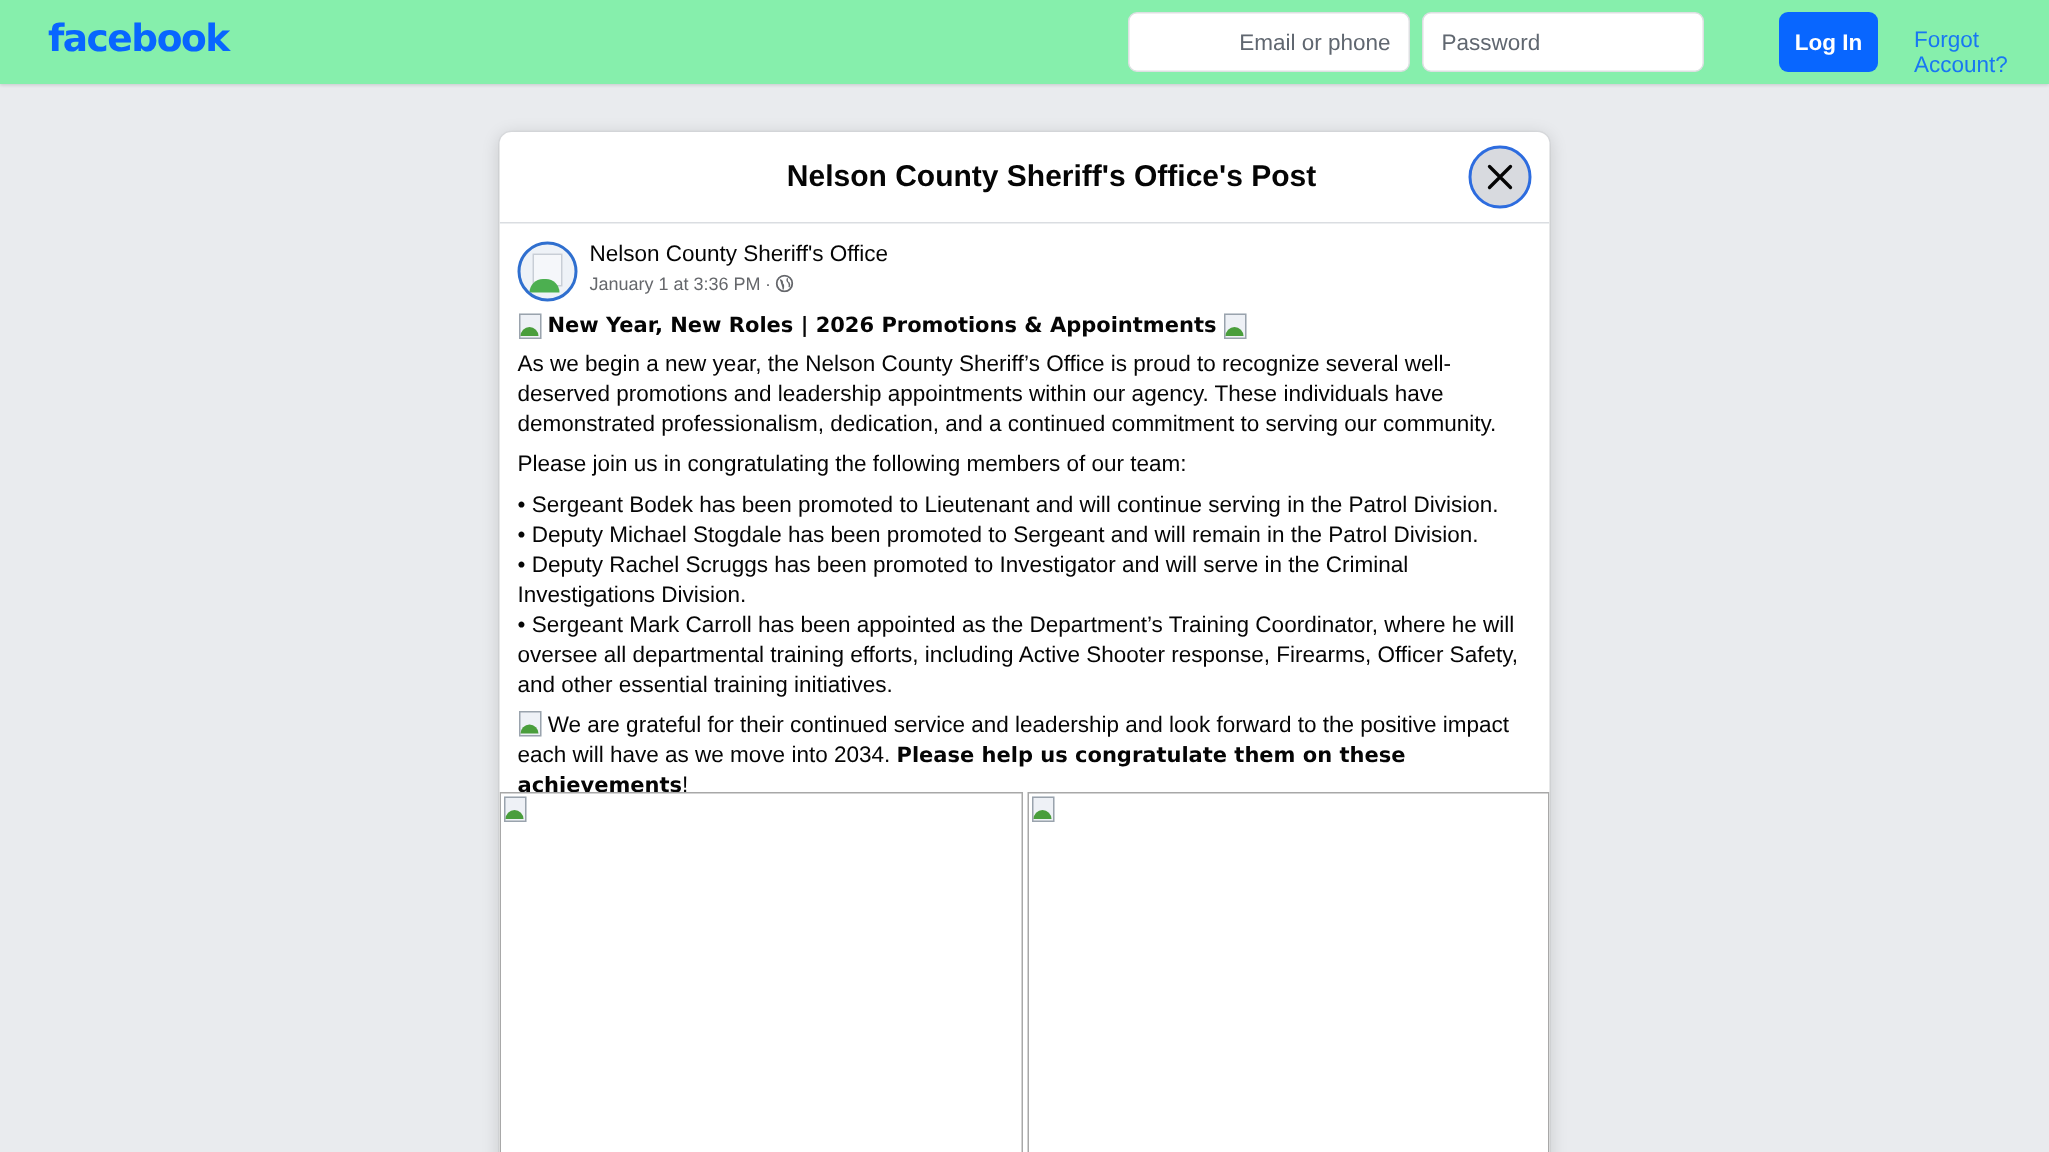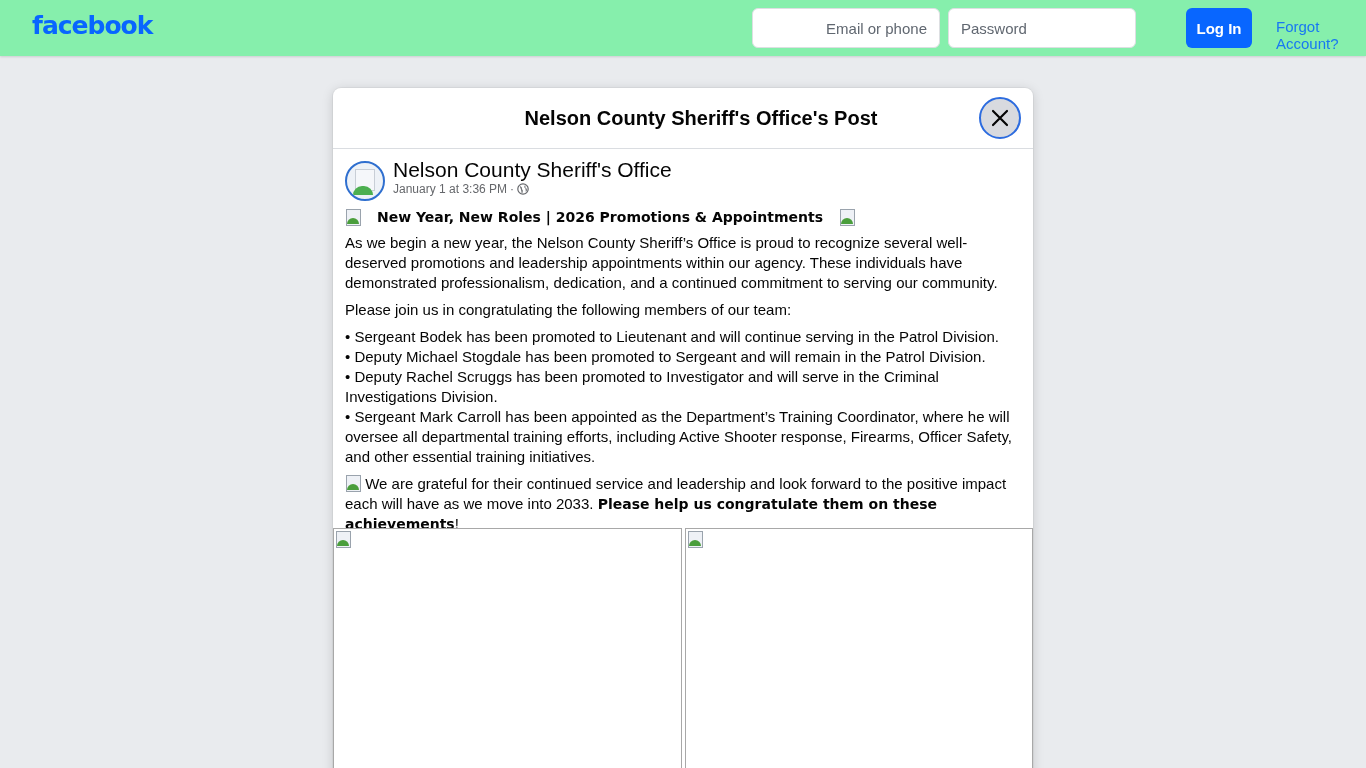--- a/index.html
+++ b/index.html
@@ -65,25 +65,25 @@
     }
     .post-head { display: flex; align-items: flex-start; padding: 12px 12px 0 12px; }
     .avatar {
       width: 40px; height: 40px; border-radius: 50%;
       border: 2px solid #2f6fcf; background: #eef2f7;
       position: relative; overflow: hidden; flex-shrink: 0;
     }
     .avatar .doc { position: absolute; left: 8px; top: 6px; width: 20px; height: 22px; background: #f5f7fa; border: 1px solid #c8ced6; }
     .avatar .grass { position: absolute; left: 6px; bottom: 4px; width: 20px; height: 9px; background: #4caf50; border-radius: 10px 10px 0 0; }
     .author { margin-left: 8px; }
-    .author-name { font-size: 21px; font-weight: normal; color: #050505; line-height: 20px; display: block; margin-top: -1px; }
+    .author-name { font-size: 15px; font-weight: normal; color: #050505; line-height: 20px; display: block; margin-top: -1px; }
     .meta { font-size: 12px; color: #65676b; line-height: 18px; display: flex; align-items: center; gap: 3px; }
     .post-body { padding: 6px 12px 0 12px; font-size: 15px; line-height: 20px; color: #050505; }
     .post-body p { margin-bottom: 7px; }
-    .headline { font-family: "DejaVu Sans", sans-serif; font-weight: bold; font-size: 14px; display: flex; align-items: center; gap: 16px; margin-bottom: 6px !important; }
+    .headline { font-family: "DejaVu Sans", sans-serif; font-weight: bold; font-size: 14px; display: flex; align-items: center; gap: 4px; margin-bottom: 6px !important; }
     .broken-img { display: inline-block; width: 16px; height: 16px; vertical-align: -2px; position: relative; }
     .broken-img::before { content: ""; position: absolute; left: 1px; top: 0; width: 13px; height: 15px; background: #eef1f6; border: 1px solid #9aa3ad; }
     .broken-img::after { content: ""; position: absolute; left: 2px; bottom: 1px; width: 12px; height: 6px; background: #4a9e3c; border-radius: 8px 8px 0 0; }
     .bold-dv { font-family: "DejaVu Sans", sans-serif; font-weight: bold; font-size: 14px; }
     .photos { position: absolute; left: 0; top: 440px; width: 700px; height: 260px; display: flex; gap: 3px; }
     .photo { flex: 1; border: 1px solid #a8a8a8; background: #fff; position: relative; }
     .photo .broken-img { position: absolute; left: 1px; top: 2px; }
   </style>
 </head>
 <body>
@@ -133,21 +133,21 @@
     <p>As we begin a new year, the Nelson County Sheriff’s Office is proud to recognize several well-deserved promotions and leadership appointments within our agency. These individuals have demonstrated professionalism, dedication, and a continued commitment to serving our community.</p>
     <p>Please join us in congratulating the following members of our team:</p>
     <p>
       <span>• Sergeant Bodek has been promoted to Lieutenant and will continue serving in the Patrol Division.</span><br>
       <span>• Deputy Michael Stogdale has been promoted to Sergeant and will remain in the Patrol Division.</span><br>
       <span>• Deputy Rachel Scruggs has been promoted to Investigator and will serve in the Criminal Investigations Division.</span><br>
       <span>• Sergeant Mark Carroll has been appointed as the Department’s Training Coordinator, where he will oversee all departmental training efforts, including Active Shooter response, Firearms, Officer Safety, and other essential training initiatives.</span>
     </p>
     <p>
       <span class="broken-img"></span>
-      <span>We are grateful for their continued service and leadership and look forward to the positive impact each will have as we move into 2033.</span>
+      <span>We are grateful for their continued service and leadership and look forward to the positive impact each will have as we move into 2034.</span>
       <span class="bold-dv">Please help us congratulate them on these achievements</span><span>!</span>
     </p>
   </div>
 
   <div class="photos">
     <div class="photo">
       <span class="broken-img"></span>
     </div>
     <div class="photo">
       <span class="broken-img"></span>

